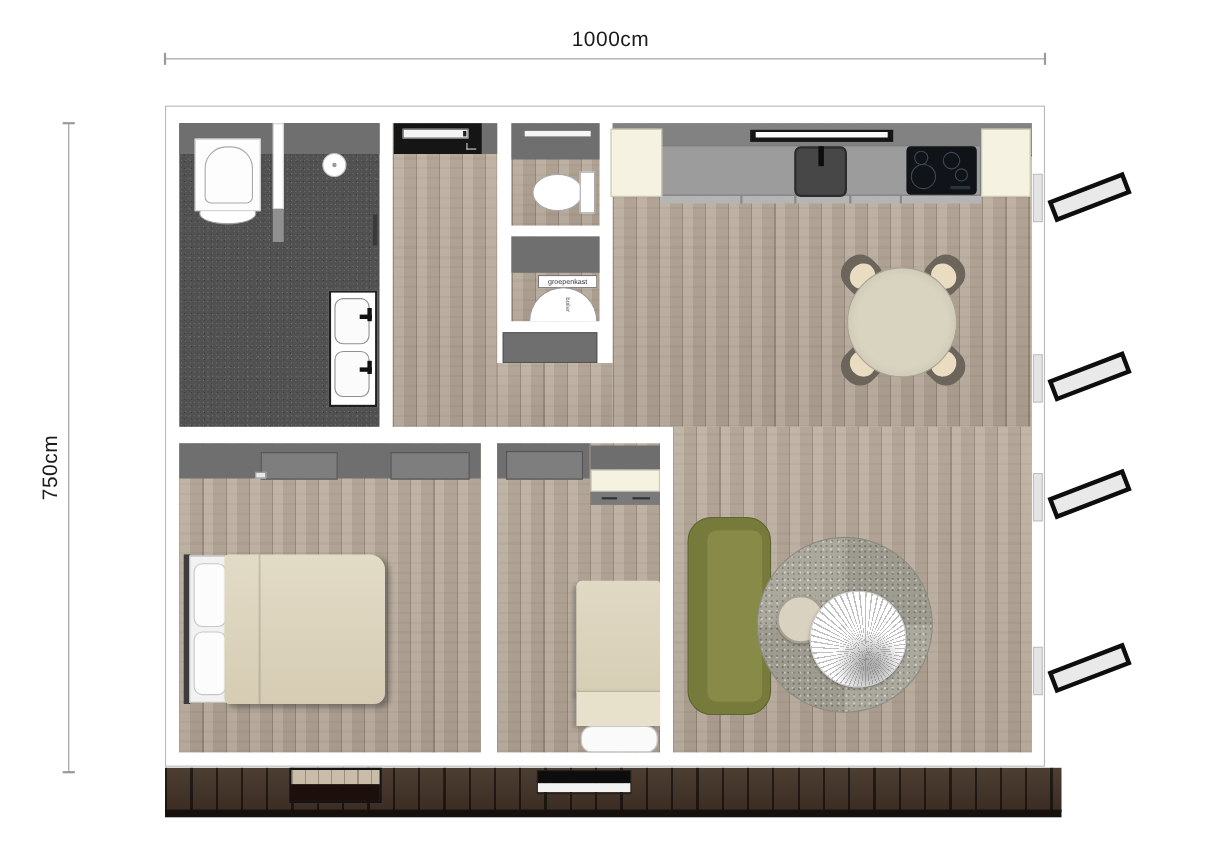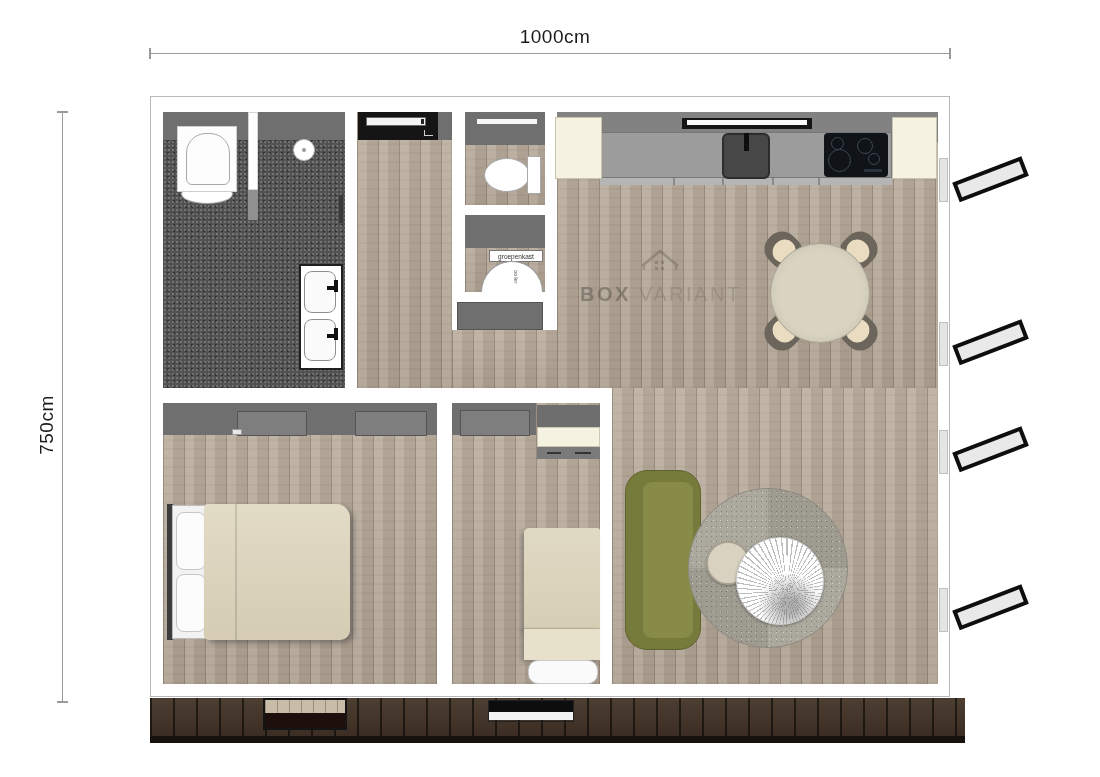--- a/index.html
+++ b/index.html
@@ -157,34 +157,20 @@
       <div class="cushion"></div>
     </div>
   <div class="abs chair" style="left:765px;top:316px;width:34px;height:34px;transform:rotate(-135deg);">
       <div class="cushion"></div>
     </div>
   <div class="abs chair" style="left:843px;top:316px;width:34px;height:34px;transform:rotate(135deg);">
       <div class="cushion"></div>
     </div>
   <div class="abs" style="left:770px;top:243px;width:100px;height:100px;background:#d9d4c0;border:1.5px solid #a8a394;border-radius:50%;box-shadow:inset 0 0 10px rgba(0,0,0,.08);box-sizing:border-box;"></div>
 
-  <div class="abs" style="left:580px;top:246px;width:160px;text-align:center;opacity:.9;">
-    <svg width="46" height="36" viewBox="0 0 46 36" style="display:block;margin:0 auto;">
-      <path d="M5 20 L23 5 L41 20" fill="none" stroke="rgba(108,102,92,.5)" stroke-width="2.6"></path>
-      <path d="M7 19 L7 24 M39 19 L39 24" fill="none" stroke="rgba(108,102,92,.4)" stroke-width="2"></path>
-      <rect x="18" y="15" width="3" height="3" fill="rgba(108,102,92,.5)"></rect>
-      <rect x="24" y="15" width="3" height="3" fill="rgba(108,102,92,.5)"></rect>
-      <rect x="18" y="21" width="3" height="3" fill="rgba(108,102,92,.5)"></rect>
-      <rect x="24" y="21" width="3" height="3" fill="rgba(108,102,92,.5)"></rect>
-    </svg>
-    <div style="font-size:20px;letter-spacing:2.5px;margin-top:1px;white-space:nowrap;">
-      <span style="font-weight:bold;color:rgba(95,90,80,.6);">BOX</span>
-      <span style="font-weight:400;color:rgba(130,124,114,.5);">VARIANT</span>
-    </div>
-  </div>
 
   <div class="abs" style="left:625px;top:470px;width:76px;height:180px;background:#767a3a;border:1px solid #5f6330;border-radius:22px;box-sizing:border-box;">
     <div style="position:absolute;left:17px;top:11px;width:50px;height:156px;background:#878b47;border-radius:9px;"></div>
   </div>
   <div class="abs rug" style="left:688px;top:488px;width:158px;height:158px;"></div>
   <div class="abs" style="left:706px;top:541px;width:44px;height:44px;background:#d9d2c1;border:2px solid #a9a293;border-radius:50%;box-sizing:border-box;box-shadow:0 1px 2px rgba(0,0,0,.3);"></div>
   <div class="abs fan-table" style="left:736px;top:537px;width:86px;height:86px;"></div>
 
   <div class="abs wallgray" style="left:163px;top:403px;width:274px;height:32px;"></div>
   <div class="abs closet-inset" style="left:237px;top:411px;width:70px;height:25px;box-sizing:border-box;"></div>

